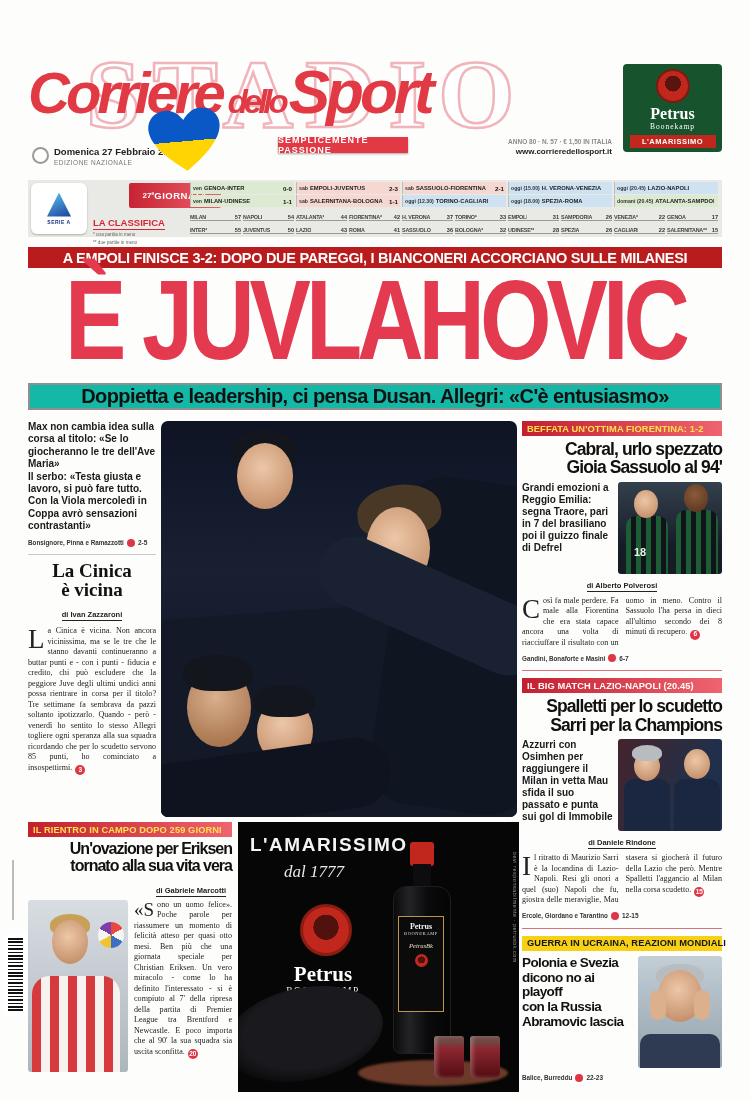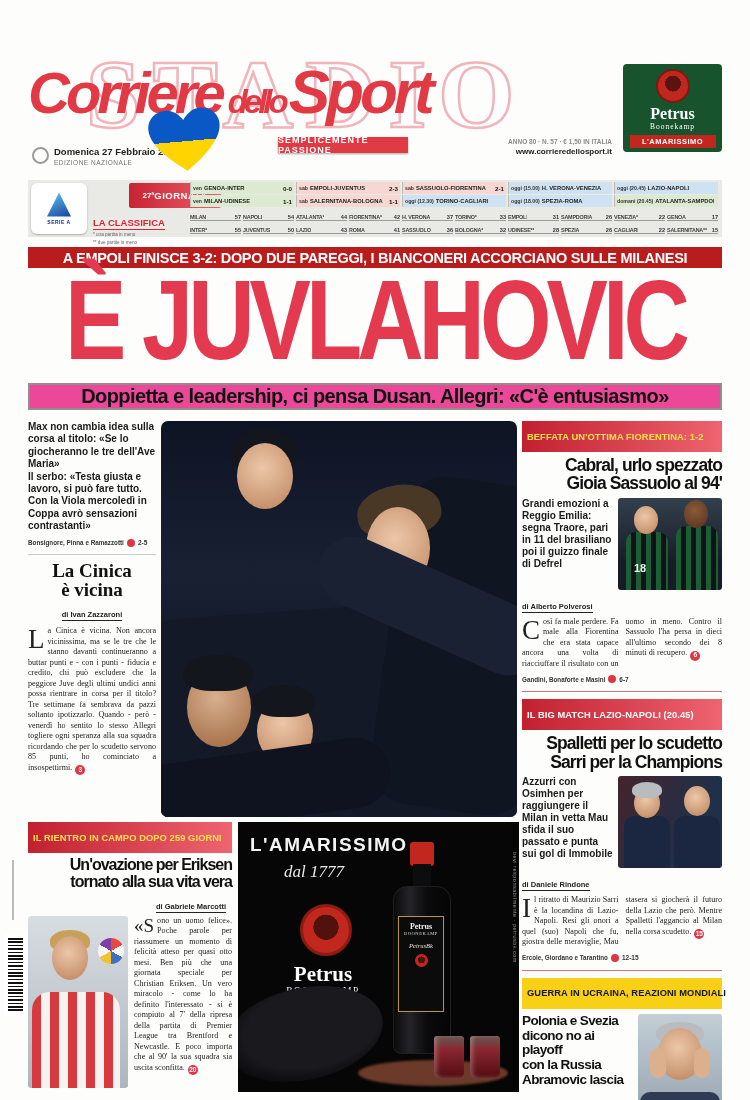--- a/index.html
+++ b/index.html
@@ -59,21 +59,21 @@
   .st{display:flex;justify-content:space-between;align-items:flex-end;border-bottom:1px solid #9b9b96;overflow:hidden;}
   .st-t{font-size:5.4px;font-weight:700;color:#44443f;letter-spacing:-.2px;white-space:nowrap;overflow:hidden;}
   .st-p{font-size:5.6px;color:#333;}
   
   .kicker{position:absolute;left:28px;top:247px;width:694px;height:21px;background:#b91c1c;color:#fff;
           display:flex;align-items:center;justify-content:center;font-size:14.5px;font-weight:800;letter-spacing:-.3px;white-space:nowrap;}
   .headline{position:absolute;left:28px;top:264px;width:694px;height:116px;overflow:visible;text-align:center;}
   .headline span{display:inline-block;color:#e33a4f;font-weight:800;font-size:92px;line-height:1;
           letter-spacing:-5px;transform:scaleY(1.22);transform-origin:top center;white-space:nowrap;}
   .subhead{position:absolute;left:28px;top:383px;width:694px;height:27px;border:2px solid #8f8f8f;box-sizing:border-box;
-          background:#ec4899;display:flex;align-items:center;justify-content:center;font-size:20px;font-weight:800;
+          background:#14b8a6;display:flex;align-items:center;justify-content:center;font-size:20px;font-weight:800;
           letter-spacing:-.6px;white-space:nowrap;}
   
   .leftcol{position:absolute;left:28px;top:421px;width:128px;height:399px;overflow:hidden;}
   .quote{font-size:10px;font-weight:800;line-height:1.24;color:#1a1a1a;}
   .contrib{display:flex;align-items:center;gap:3px;margin-top:6px;}
   .contrib .nm{font-size:6.3px;font-weight:800;color:#333;white-space:nowrap;}
   .pgc{width:8px;height:8px;border-radius:50%;background:#e03545;flex:0 0 auto;}
   .contrib .pg{font-size:6.5px;font-weight:800;color:#333;}
   .lc-div{border-top:1px solid #c9c9c9;margin:7px 0 6px;}
   .zaz-t{font-family:"Liberation Serif",serif;font-weight:700;font-size:19px;line-height:1.02;text-align:center;white-space:pre-line;}
@@ -87,39 +87,39 @@
   .photo-main{position:absolute;left:161px;top:421px;width:356px;height:396px;border-radius:7px;overflow:hidden;
         background:linear-gradient(180deg,#0e1424 0%,#182032 38%,#0b0f1a 100%);}
   .pm-b1{position:absolute;left:-20px;bottom:-30px;width:420px;height:240px;background:#141927;border-radius:40px;transform:rotate(-4deg);}
   .pm-b3{position:absolute;right:-30px;top:60px;width:160px;height:330px;background:#101522;border-radius:40px;transform:rotate(8deg);}
   .head{position:absolute;border-radius:50%;background:radial-gradient(circle at 45% 38%,#ecc7a8,#c6916c 78%);}
   .hair{position:absolute;border-radius:50% 50% 40% 40%;background:#14161e;}
   .hair.brown{background:#4a3826;}
   .pm-arm{position:absolute;left:150px;top:150px;width:240px;height:70px;background:#1a2133;border-radius:35px;transform:rotate(24deg);z-index:4;}
   .pm-arm2{position:absolute;left:-30px;top:330px;width:260px;height:70px;background:#0f1320;border-radius:35px;transform:rotate(-8deg);z-index:4;}
   .rightcol{position:absolute;left:522px;top:421px;width:200px;}
-  .lbl{height:15px;display:flex;align-items:center;padding:8px 5px;font-size:9.3px;font-weight:800;letter-spacing:.1px;
+  .lbl{height:15px;display:flex;align-items:center;padding:0 5px;font-size:9.3px;font-weight:800;letter-spacing:.1px;
        background:linear-gradient(90deg,#c2202f,#ee6470);color:#ffe14d;white-space:nowrap;}
   .lbl.white{color:#fff;}
   .lbl.yellow{background:#f8d116;color:#151515;}
   .blk-head{font-size:17.5px;font-weight:800;line-height:1.05;letter-spacing:-.9px;margin-top:4px;white-space:pre-line;text-align:right;}
   .deckrow{display:flex;gap:5px;margin-top:5px;}
   .deck{font-size:10px;font-weight:800;line-height:1.2;color:#1a1a1a;flex:1;}
   .miniphoto{flex:0 0 auto;border-radius:3px;overflow:hidden;position:relative;}
   .ph-sas{width:104px;height:92px;background:linear-gradient(180deg,#33404d,#161c26 70%);}
   .sas-f{position:absolute;bottom:0;width:42px;height:58px;border-radius:10px 10px 0 0;
          background:repeating-linear-gradient(90deg,#1c5e36 0 5px,#101419 5px 10px);}
   .sas-n{position:absolute;color:#e8f2e5;font-weight:800;font-size:11px;}
   .ph-sar{width:104px;height:92px;background:linear-gradient(115deg,#44242c,#20304a 70%);}
   .coach{position:absolute;bottom:0;width:46px;height:52px;border-radius:10px 10px 0 0;background:#1b2740;}
   .hair.gray{background:#b9bcbe;}
   .ph-abr{width:84px;height:112px;background:linear-gradient(180deg,#c3ced6,#93a2ad);}
   .abr-body{position:absolute;bottom:0;left:2px;width:80px;height:34px;background:#2e3b52;border-radius:10px 10px 0 0;}
   .hand{position:absolute;width:16px;height:30px;border-radius:8px;background:#dcaf8d;}
-  .blk-author{margin-top:5px;margin-bottom:4px;}
+  .blk-author{text-align:center;margin-bottom:4px;}
   .twocol{column-count:2;column-gap:7px;}
   .rc-div{border-top:1.5px solid #d3737c;margin:8px 0 7px;}
   .ukrow{display:flex;gap:4px;margin-top:5px;}
   .uk-head{font-size:13.5px;font-weight:800;line-height:1.1;letter-spacing:-.6px;white-space:pre-line;flex:1;}
   
   .eriksen{position:absolute;left:28px;top:822px;width:204px;}
   .ek-row{display:flex;gap:6px;margin-top:3px;}
   .ph-ek{flex:0 0 auto;width:100px;height:172px;border-radius:3px;overflow:hidden;position:relative;
          background:linear-gradient(180deg,#d8dde2,#aeb6bd);}
   .ek-shirt{position:absolute;bottom:0;left:4px;width:88px;height:96px;border-radius:18px 18px 0 0;
@@ -422,21 +422,21 @@
     <div class="hair" style="left:92px;top:264px;width:62px;height:32px;"></div>
     <div class="pm-arm2"></div>
   </div>
 
   <div class="rightcol">
 
     <div class="lbl">BEFFATA UN'OTTIMA FIORENTINA: 1-2</div>
     <div class="blk-head">Cabral, urlo spezzato
 Gioia Sassuolo al 94'</div>
     <div class="deckrow">
-      <div class="deck">Grandi emozioni a Reggio Emilia: segna Traore, pari in 11 del brasiliano poi il guizzo finale di Defrel</div>
+      <div class="deck">Grandi emozioni a Reggio Emilia: segna Traore, pari in 7 del brasiliano poi il guizzo finale di Defrel</div>
       <div class="miniphoto ph-sas">
         <div class="sas-f" style="left:8px;"></div>
         <div class="head" style="left:16px;top:8px;width:24px;height:28px;"></div>
         <div class="sas-f" style="left:58px;height:64px;"></div>
         <div class="head" style="left:66px;top:2px;width:24px;height:28px;background:radial-gradient(circle at 45% 38%,#8a5a3a,#5f3a22 78%);"></div>
         <span class="sas-n" style="left:16px;bottom:16px;">18</span>
       </div>
     </div>
     <div class="blk-author"><span class="author">di Alberto Polverosi</span></div>
     <div class="serif twocol">

